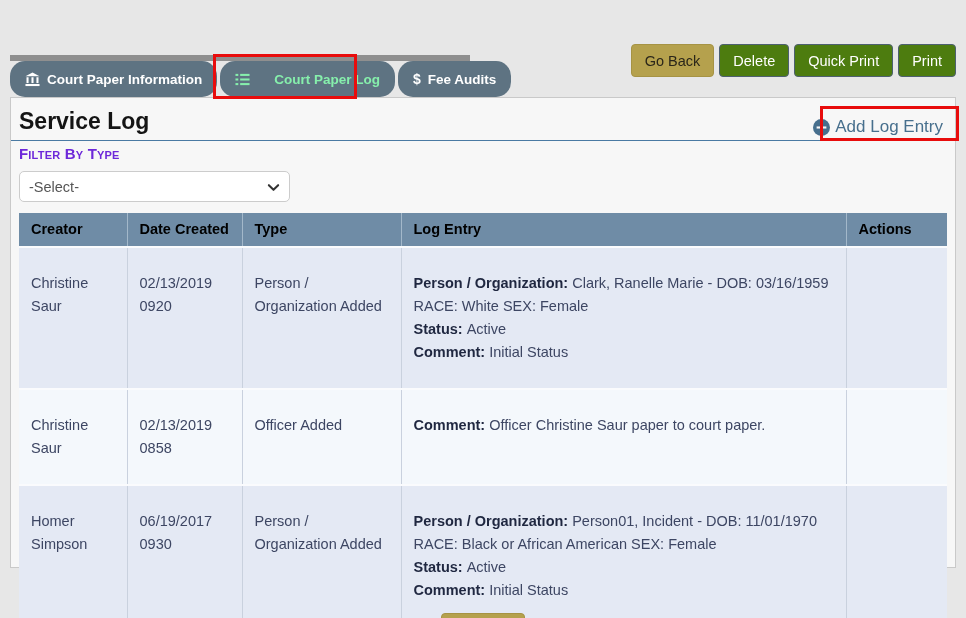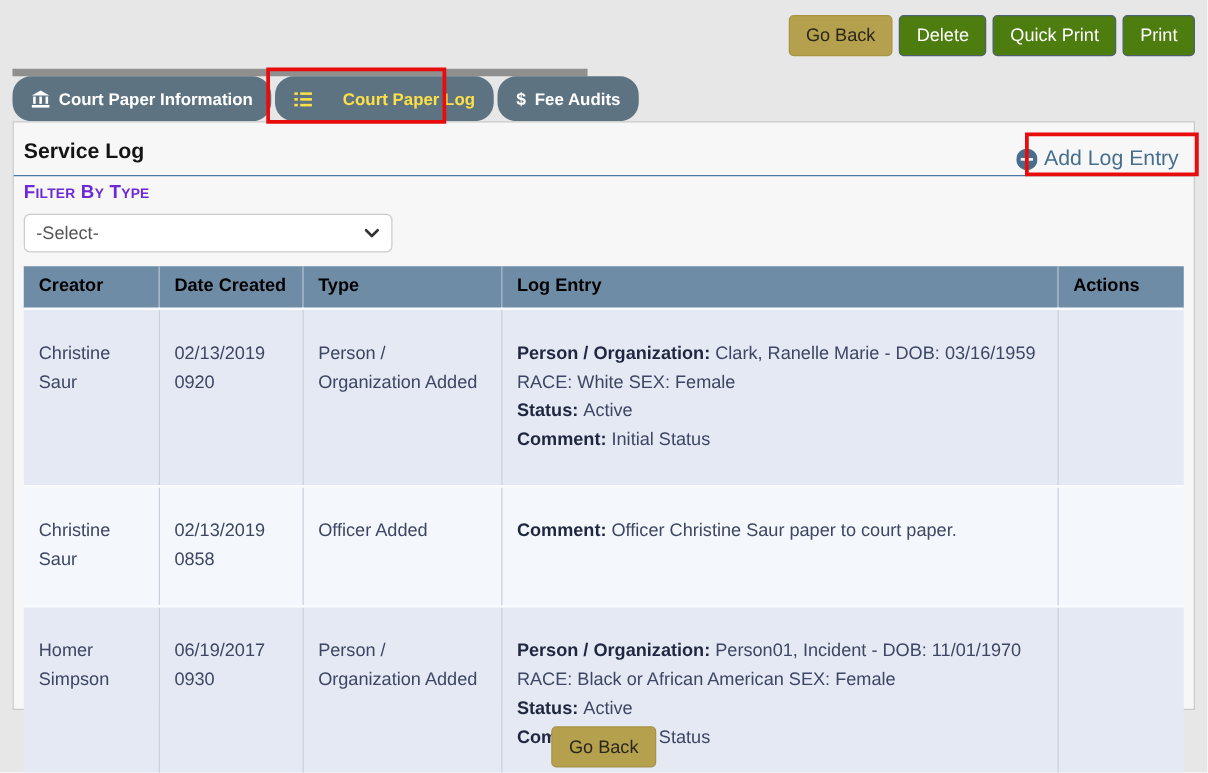--- a/index.html
+++ b/index.html
@@ -3,46 +3,46 @@
 <meta charset="utf-8">
 <style>
   * { margin:0; padding:0; box-sizing:border-box; }
   html,body { width:966px; height:618px; overflow:hidden; }
   body { font-family:"Liberation Sans", sans-serif; }
   .page { position:relative; width:966px; height:618px; background:#e7e7e7; }
 
   
   .toolbar { position:absolute; top:12px; right:10px; display:flex; gap:5px; }
   .btn { height:33px; padding:4px 13px; border-radius:4px; font-size:14.5px;
-         font-family:inherit; cursor:pointer; }
+         font-family:inherit; cursor:pointer;margin-top:32px; }
   .btn-gold { background:#b5a14d; border:1px solid #a6934а; border:1px solid #a69344; color:#2a2619; }
   .btn-slate { background:#4d7c0f; border:1px solid #4d6070; color:#ffffff; }
 
   
   .tabbar { position:absolute; left:10px; top:55px; }
   .tabbar-strip { width:460px; height:6px; background:#8f8f8f; }
   .tabs { display:flex; gap:3px; }
   .tab { background:#5e7382; color:#fff; height:36px; display:flex; align-items:center;
          gap:7px; padding:0 15px; font-size:13.5px; font-weight:bold; cursor:pointer; white-space:nowrap;border-radius:15px; }
-  .tab.active { color:#fde047;gap:24px; }
+  .tab.active { color:#86efac;gap:24px; }
   .tab-icon { display:flex; align-items:center; }
   .dollar-glyph { font-size:14px; font-weight:bold; }
 
   
   .panel { position:absolute; left:10px; top:97px; width:946px; height:471px;
            background:#f7f7f7; border:1px solid #c9c9c9; padding:0 8px; }
   .panel-header { display:flex; justify-content:space-between; align-items:center;
                   margin-top:8px; height:30px; }
-  .panel-title { font-size:17px; font-weight:bold; color:#141414; }
+  .panel-title { font-size:23px; font-weight:bold; color:#141414; }
   .add-link { display:flex; align-items:center; gap:5px; color:#476f8d;
               font-size:17px; cursor:pointer; padding-right:4px; text-decoration:none;margin-top:12px; }
   .panel-hr { height:1px; background:#4a7aa3; margin:4px -8px 0; }
   .filter-label { margin-top:4px; font-size:15px; font-weight:bold; color:#6d28d9;
                   font-variant:small-caps; letter-spacing:0.2px; }
-  .select-wrap { position:relative; width:295px; margin-top:9px; }
+  .select-wrap { position:relative; width:271px; margin-top:9px; }
   .select-wrap select { width:100%; height:31px; border:1px solid #cccccc; border-radius:5px;
            background:#ffffff; color:#555555; font-size:14.5px; padding:0 30px 0 9px;
            appearance:none; -webkit-appearance:none; font-family:inherit; }
   .chevron { position:absolute; right:10px; top:9px; pointer-events:none; }
 
   
   .log-table { margin-top:11px; width:100%; border-collapse:collapse; table-layout:fixed;
                font-size:14.5px; border-bottom:1px solid #ccd3dd; }
   .log-table thead th { background:#6f8ca6; color:#000000; text-align:left; font-weight:bold;
                padding:6px 12px; vertical-align:top; border-right:1px solid #a3b8ca;

